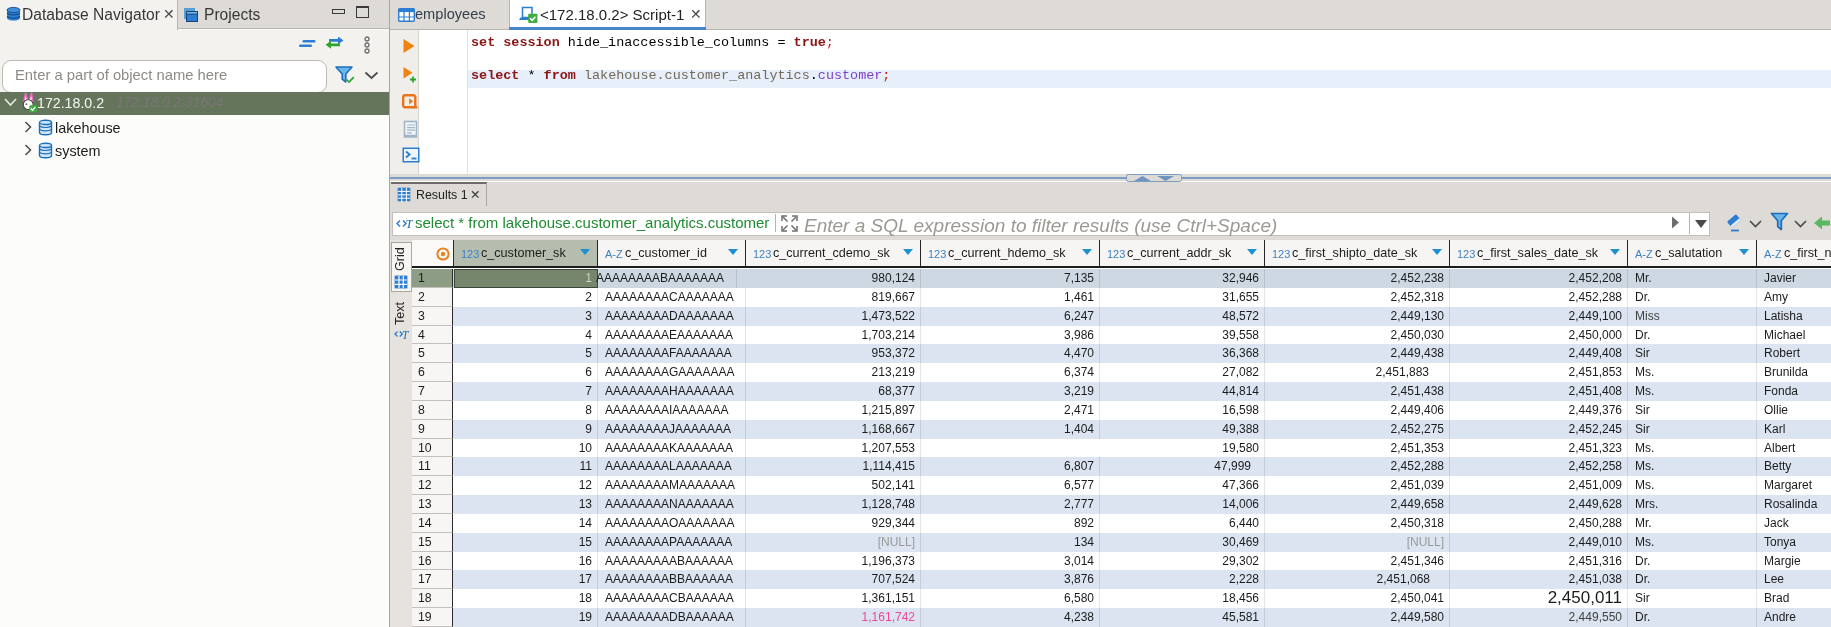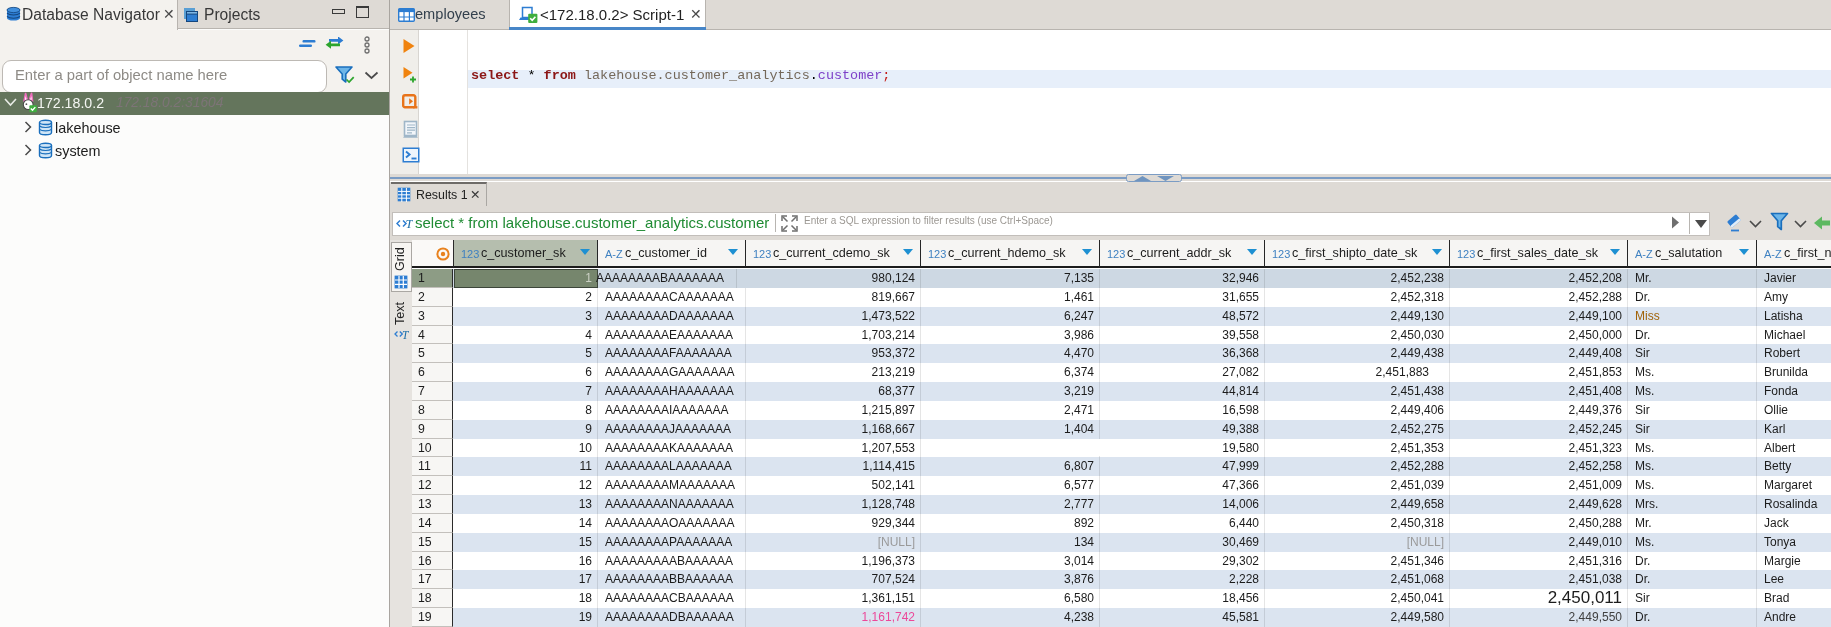--- a/index.html
+++ b/index.html
@@ -124,20 +124,21 @@
 <path d="M2.5 15.5h12l1.4 2.3H1.1z" fill="#9fb6c8"></path>
 </svg>
 <svg class="abs" style="left:12px;top:147px" width="18" height="16" viewBox="0 0 18 16">
 <rect x="0.5" y="0.5" width="17" height="15" fill="#2d7dd2"></rect>
 <rect x="2" y="2" width="14" height="12" fill="#eef5fc"></rect>
 <path d="M4 4.5l3.6 3-3.6 3" fill="none" stroke="#2d7dd2" stroke-width="1.9"></path>
 <path d="M9.5 11.5h5" stroke="#2d7dd2" stroke-width="1.9"></path>
 </svg>
 <div class="abs" style="left:77px;top:30px;width:1px;height:144px;background:#e4e2df"></div>
 <div class="abs" style="left:78px;top:69.5px;width:1363px;height:18.5px;background:#e7effa"></div>
+<div class="abs" style="left:81px;top:34.5px;font-family:'Liberation Mono',monospace;font-size:13.45px;letter-spacing:0px;white-space:pre"><b style="color:#8b1616">set session</b> hide_inaccessible_columns = <b style="color:#8b1616">true</b><span style="color:#c41a16">;</span></div>
 <div class="abs" style="left:81px;top:68px;font-family:'Liberation Mono',monospace;font-size:13.45px;letter-spacing:0px;white-space:pre"><b style="color:#8b1616">select</b> * <b style="color:#8b1616">from</b> <span style="color:#74685a">lakehouse.customer_analytics</span>.<span style="color:#7d41c8">customer</span><span style="color:#c41a16">;</span></div>
 <div class="abs" style="left:0;top:174px;width:1441px;height:7px;background:#dedad5"></div>
 <div class="abs" style="left:0;top:177px;width:1441px;height:2px;background:#7b9cc4"></div>
 <div class="abs" style="left:736px;top:173.5px;width:56px;height:8px;background:#dedad5;border:1.5px solid #7b9cc4;border-radius:2.5px"></div>
 <svg class="abs" style="left:744px;top:176px" width="40" height="5" viewBox="0 0 40 5">
       <path d="M0 5l8.5-5 8.5 5z" fill="#6f94bf"></path>
       <path d="M23 0h17l-8.5 5z" fill="#6f94bf"></path>
     </svg>
 <div class="abs" style="left:0;top:182px;width:1441px;height:24px;background:#dedad5"></div>
 <div class="abs" style="left:1px;top:182px;width:96px;height:24px;background:#dedad5;border-top:2px solid #6e6b68;border-right:1px solid #aaa7a3"></div>
@@ -153,21 +154,21 @@
 <path d="M4 4.5L1 7.5l3 3" fill="none" stroke="#2d7dd2" stroke-width="1.5"></path>
 <path d="M7 4.5l3 3-3 3" fill="none" stroke="#2d7dd2" stroke-width="1.5"></path>
 <text x="9.5" y="12" font-size="13" font-style="italic" fill="#1d6fa8" font-family="Liberation Serif,serif">T</text>
 </svg>
 <div class="abs" style="left:25px;top:214px;font-size:15px;color:#1f8b33">select * from lakehouse.customer_analytics.customer</div>
 <div class="abs" style="left:385px;top:214px;width:1px;height:18px;background:#b8b5b1"></div>
 <svg class="abs" style="left:391px;top:215px" width="17" height="17" viewBox="0 0 17 17">
 <path d="M1 6V1h5M11 1h5v5M16 11v5h-5M6 16H1v-5" fill="none" stroke="#6f6f6f" stroke-width="1.5"></path>
 <path d="M2 2l4.5 4.5M15 2l-4.5 4.5M15 15l-4.5-4.5M2 15l4.5-4.5" stroke="#6f6f6f" stroke-width="1.5"></path>
 </svg>
-<div class="abs" style="left:414px;top:215px;font-size:10px;color:#9c9893">Enter a SQL expression to filter results (use Ctrl+Space)</div>
+<div class="abs" style="left:414px;top:215px;font-size:19px;font-style:italic;color:#9c9893">Enter a SQL expression to filter results (use Ctrl+Space)</div>
 <svg class="abs" style="left:1281px;top:216px" width="9" height="13" viewBox="0 0 9 13">
       <path d="M1 0.5l7 6-7 6z" fill="#6f6f6f"></path>
     </svg>
 <div class="abs" style="left:1299px;top:213px;width:1px;height:21px;background:#b8b5b1"></div>
 <svg class="abs" style="left:1305px;top:220px" width="12" height="8" viewBox="0 0 12 8">
       <path d="M0 0h12L6 8z" fill="#4a4a4a"></path>
     </svg>
 <svg class="abs" style="left:1335px;top:213px" width="18" height="20" viewBox="0 0 18 20">
 <g transform="rotate(-40 9 8)">
         <rect x="3" y="4" width="12" height="8" rx="1.4" fill="#2d7dd2"></rect>
@@ -275,21 +276,21 @@
 <div class="abs" style="left:1367px;top:47.84px;width:120px;height:18.84px;border-right:1px solid rgba(0,0,0,0.10);font-size:12px;color:#1c1c1c;line-height:18.84px;text-align:left;padding-left:7px;overflow:hidden;white-space:nowrap">Amy</div>
 <div class="abs" style="left:22px;top:66.68px;width:41px;height:18.84px;background:#f7f6f4;border-bottom:1px solid #c3c0bc;border-right:1.5px solid #2a2a2a;font-size:12.3px;color:#1c1c1c;line-height:18.84px;padding-left:6px">3</div>
 <div class="abs" style="left:63px;top:66.68px;width:1378px;height:18.84px;background:#dbe4f0"></div>
 <div class="abs" style="left:64px;top:66.68px;width:144px;height:18.84px;border-right:1px solid rgba(0,0,0,0.10);font-size:12px;color:#1c1c1c;line-height:18.84px;text-align:right;padding-right:5px;overflow:hidden;white-space:nowrap">3</div>
 <div class="abs" style="left:208px;top:66.68px;width:148px;height:18.84px;border-right:1px solid rgba(0,0,0,0.10);font-size:12px;color:#1c1c1c;line-height:18.84px;text-align:left;padding-left:7px;overflow:hidden;white-space:nowrap">AAAAAAAADAAAAAAA</div>
 <div class="abs" style="left:356px;top:66.68px;width:175px;height:18.84px;border-right:1px solid rgba(0,0,0,0.10);font-size:12px;color:#1c1c1c;line-height:18.84px;text-align:right;padding-right:5px;overflow:hidden;white-space:nowrap">1,473,522</div>
 <div class="abs" style="left:531px;top:66.68px;width:179px;height:18.84px;border-right:1px solid rgba(0,0,0,0.10);font-size:12px;color:#1c1c1c;line-height:18.84px;text-align:right;padding-right:5px;overflow:hidden;white-space:nowrap">6,247</div>
 <div class="abs" style="left:710px;top:66.68px;width:165px;height:18.84px;border-right:1px solid rgba(0,0,0,0.10);font-size:12px;color:#1c1c1c;line-height:18.84px;text-align:right;padding-right:5px;overflow:hidden;white-space:nowrap">48,572</div>
 <div class="abs" style="left:875px;top:66.68px;width:185px;height:18.84px;border-right:1px solid rgba(0,0,0,0.10);font-size:12px;color:#1c1c1c;line-height:18.84px;text-align:right;padding-right:5px;overflow:hidden;white-space:nowrap">2,449,130</div>
 <div class="abs" style="left:1060px;top:66.68px;width:178px;height:18.84px;border-right:1px solid rgba(0,0,0,0.10);font-size:12px;color:#1c1c1c;line-height:18.84px;text-align:right;padding-right:5px;overflow:hidden;white-space:nowrap">2,449,100</div>
-<div class="abs" style="left:1238px;top:66.68px;width:129px;height:18.84px;border-right:1px solid rgba(0,0,0,0.10);font-size:12px;color:#a16207;line-height:18.84px;text-align:left;padding-left:7px;overflow:hidden;white-space:nowrap">Miss</div>
+<div class="abs" style="left:1238px;top:66.68px;width:129px;height:18.84px;border-right:1px solid rgba(0,0,0,0.10);font-size:12px;color:#404040;line-height:18.84px;text-align:left;padding-left:7px;overflow:hidden;white-space:nowrap">Miss</div>
 <div class="abs" style="left:1367px;top:66.68px;width:120px;height:18.84px;border-right:1px solid rgba(0,0,0,0.10);font-size:12px;color:#1c1c1c;line-height:18.84px;text-align:left;padding-left:7px;overflow:hidden;white-space:nowrap">Latisha</div>
 <div class="abs" style="left:22px;top:85.52px;width:41px;height:18.84px;background:#f7f6f4;border-bottom:1px solid #c3c0bc;border-right:1.5px solid #2a2a2a;font-size:12.3px;color:#1c1c1c;line-height:18.84px;padding-left:6px">4</div>
 <div class="abs" style="left:63px;top:85.52px;width:1378px;height:18.84px;background:#fff"></div>
 <div class="abs" style="left:64px;top:85.52px;width:144px;height:18.84px;border-right:1px solid rgba(0,0,0,0.10);font-size:12px;color:#1c1c1c;line-height:18.84px;text-align:right;padding-right:5px;overflow:hidden;white-space:nowrap">4</div>
 <div class="abs" style="left:208px;top:85.52px;width:148px;height:18.84px;border-right:1px solid rgba(0,0,0,0.10);font-size:12px;color:#1c1c1c;line-height:18.84px;text-align:left;padding-left:7px;overflow:hidden;white-space:nowrap">AAAAAAAAEAAAAAAA</div>
 <div class="abs" style="left:356px;top:85.52px;width:175px;height:18.84px;border-right:1px solid rgba(0,0,0,0.10);font-size:12px;color:#1c1c1c;line-height:18.84px;text-align:right;padding-right:5px;overflow:hidden;white-space:nowrap">1,703,214</div>
 <div class="abs" style="left:531px;top:85.52px;width:179px;height:18.84px;border-right:1px solid rgba(0,0,0,0.10);font-size:12px;color:#1c1c1c;line-height:18.84px;text-align:right;padding-right:5px;overflow:hidden;white-space:nowrap">3,986</div>
 <div class="abs" style="left:710px;top:85.52px;width:165px;height:18.84px;border-right:1px solid rgba(0,0,0,0.10);font-size:12px;color:#1c1c1c;line-height:18.84px;text-align:right;padding-right:5px;overflow:hidden;white-space:nowrap">39,558</div>
 <div class="abs" style="left:875px;top:85.52px;width:185px;height:18.84px;border-right:1px solid rgba(0,0,0,0.10);font-size:12px;color:#1c1c1c;line-height:18.84px;text-align:right;padding-right:5px;overflow:hidden;white-space:nowrap">2,450,030</div>
 <div class="abs" style="left:1060px;top:85.52px;width:178px;height:18.84px;border-right:1px solid rgba(0,0,0,0.10);font-size:12px;color:#1c1c1c;line-height:18.84px;text-align:right;padding-right:5px;overflow:hidden;white-space:nowrap">2,450,000</div>
@@ -360,21 +361,21 @@
 <div class="abs" style="left:875px;top:198.56px;width:185px;height:18.84px;border-right:1px solid rgba(0,0,0,0.10);font-size:12px;color:#1c1c1c;line-height:18.84px;text-align:right;padding-right:5px;overflow:hidden;white-space:nowrap">2,451,353</div>
 <div class="abs" style="left:1060px;top:198.56px;width:178px;height:18.84px;border-right:1px solid rgba(0,0,0,0.10);font-size:12px;color:#1c1c1c;line-height:18.84px;text-align:right;padding-right:5px;overflow:hidden;white-space:nowrap">2,451,323</div>
 <div class="abs" style="left:1238px;top:198.56px;width:129px;height:18.84px;border-right:1px solid rgba(0,0,0,0.10);font-size:12px;color:#1c1c1c;line-height:18.84px;text-align:left;padding-left:7px;overflow:hidden;white-space:nowrap">Ms.</div>
 <div class="abs" style="left:1367px;top:198.56px;width:120px;height:18.84px;border-right:1px solid rgba(0,0,0,0.10);font-size:12px;color:#1c1c1c;line-height:18.84px;text-align:left;padding-left:7px;overflow:hidden;white-space:nowrap">Albert</div>
 <div class="abs" style="left:22px;top:217.40px;width:41px;height:18.84px;background:#f7f6f4;border-bottom:1px solid #c3c0bc;border-right:1.5px solid #2a2a2a;font-size:12.3px;color:#1c1c1c;line-height:18.84px;padding-left:6px">11</div>
 <div class="abs" style="left:63px;top:217.40px;width:1378px;height:18.84px;background:#dbe4f0"></div>
 <div class="abs" style="left:64px;top:217.40px;width:144px;height:18.84px;border-right:1px solid rgba(0,0,0,0.10);font-size:12px;color:#1c1c1c;line-height:18.84px;text-align:right;padding-right:5px;overflow:hidden;white-space:nowrap">11</div>
 <div class="abs" style="left:208px;top:217.40px;width:148px;height:18.84px;border-right:1px solid rgba(0,0,0,0.10);font-size:12px;color:#1c1c1c;line-height:18.84px;text-align:left;padding-left:7px;overflow:hidden;white-space:nowrap">AAAAAAAALAAAAAAA</div>
 <div class="abs" style="left:356px;top:217.40px;width:175px;height:18.84px;border-right:1px solid rgba(0,0,0,0.10);font-size:12px;color:#1c1c1c;line-height:18.84px;text-align:right;padding-right:5px;overflow:hidden;white-space:nowrap">1,114,415</div>
 <div class="abs" style="left:531px;top:217.40px;width:179px;height:18.84px;border-right:1px solid rgba(0,0,0,0.10);font-size:12px;color:#1c1c1c;line-height:18.84px;text-align:right;padding-right:5px;overflow:hidden;white-space:nowrap">6,807</div>
-<div class="abs" style="left:710px;top:217.40px;width:165px;height:18.84px;border-right:1px solid rgba(0,0,0,0.10);font-size:12px;color:#1c1c1c;line-height:18.84px;text-align:right;padding-right:5px;overflow:hidden;white-space:nowrap">47,999</div>
+<div class="abs" style="left:710px;top:217.40px;width:165px;height:18.84px;border-right:1px solid rgba(0,0,0,0.10);font-size:12px;color:#1c1c1c;line-height:18.84px;text-align:right;padding-right:13px;overflow:hidden;white-space:nowrap">47,999</div>
 <div class="abs" style="left:875px;top:217.40px;width:185px;height:18.84px;border-right:1px solid rgba(0,0,0,0.10);font-size:12px;color:#1c1c1c;line-height:18.84px;text-align:right;padding-right:5px;overflow:hidden;white-space:nowrap">2,452,288</div>
 <div class="abs" style="left:1060px;top:217.40px;width:178px;height:18.84px;border-right:1px solid rgba(0,0,0,0.10);font-size:12px;color:#1c1c1c;line-height:18.84px;text-align:right;padding-right:5px;overflow:hidden;white-space:nowrap">2,452,258</div>
 <div class="abs" style="left:1238px;top:217.40px;width:129px;height:18.84px;border-right:1px solid rgba(0,0,0,0.10);font-size:12px;color:#1c1c1c;line-height:18.84px;text-align:left;padding-left:7px;overflow:hidden;white-space:nowrap">Ms.</div>
 <div class="abs" style="left:1367px;top:217.40px;width:120px;height:18.84px;border-right:1px solid rgba(0,0,0,0.10);font-size:12px;color:#1c1c1c;line-height:18.84px;text-align:left;padding-left:7px;overflow:hidden;white-space:nowrap">Betty</div>
 <div class="abs" style="left:22px;top:236.24px;width:41px;height:18.84px;background:#f7f6f4;border-bottom:1px solid #c3c0bc;border-right:1.5px solid #2a2a2a;font-size:12.3px;color:#1c1c1c;line-height:18.84px;padding-left:6px">12</div>
 <div class="abs" style="left:63px;top:236.24px;width:1378px;height:18.84px;background:#fff"></div>
 <div class="abs" style="left:64px;top:236.24px;width:144px;height:18.84px;border-right:1px solid rgba(0,0,0,0.10);font-size:12px;color:#1c1c1c;line-height:18.84px;text-align:right;padding-right:5px;overflow:hidden;white-space:nowrap">12</div>
 <div class="abs" style="left:208px;top:236.24px;width:148px;height:18.84px;border-right:1px solid rgba(0,0,0,0.10);font-size:12px;color:#1c1c1c;line-height:18.84px;text-align:left;padding-left:7px;overflow:hidden;white-space:nowrap">AAAAAAAAMAAAAAAA</div>
 <div class="abs" style="left:356px;top:236.24px;width:175px;height:18.84px;border-right:1px solid rgba(0,0,0,0.10);font-size:12px;color:#1c1c1c;line-height:18.84px;text-align:right;padding-right:5px;overflow:hidden;white-space:nowrap">502,141</div>
 <div class="abs" style="left:531px;top:236.24px;width:179px;height:18.84px;border-right:1px solid rgba(0,0,0,0.10);font-size:12px;color:#1c1c1c;line-height:18.84px;text-align:right;padding-right:5px;overflow:hidden;white-space:nowrap">6,577</div>
@@ -427,21 +428,21 @@
 <div class="abs" style="left:1060px;top:311.60px;width:178px;height:18.84px;border-right:1px solid rgba(0,0,0,0.10);font-size:12px;color:#1c1c1c;line-height:18.84px;text-align:right;padding-right:5px;overflow:hidden;white-space:nowrap">2,451,316</div>
 <div class="abs" style="left:1238px;top:311.60px;width:129px;height:18.84px;border-right:1px solid rgba(0,0,0,0.10);font-size:12px;color:#1c1c1c;line-height:18.84px;text-align:left;padding-left:7px;overflow:hidden;white-space:nowrap">Dr.</div>
 <div class="abs" style="left:1367px;top:311.60px;width:120px;height:18.84px;border-right:1px solid rgba(0,0,0,0.10);font-size:12px;color:#1c1c1c;line-height:18.84px;text-align:left;padding-left:7px;overflow:hidden;white-space:nowrap">Margie</div>
 <div class="abs" style="left:22px;top:330.44px;width:41px;height:18.84px;background:#f7f6f4;border-bottom:1px solid #c3c0bc;border-right:1.5px solid #2a2a2a;font-size:12.3px;color:#1c1c1c;line-height:18.84px;padding-left:6px">17</div>
 <div class="abs" style="left:63px;top:330.44px;width:1378px;height:18.84px;background:#dbe4f0"></div>
 <div class="abs" style="left:64px;top:330.44px;width:144px;height:18.84px;border-right:1px solid rgba(0,0,0,0.10);font-size:12px;color:#1c1c1c;line-height:18.84px;text-align:right;padding-right:5px;overflow:hidden;white-space:nowrap">17</div>
 <div class="abs" style="left:208px;top:330.44px;width:148px;height:18.84px;border-right:1px solid rgba(0,0,0,0.10);font-size:12px;color:#1c1c1c;line-height:18.84px;text-align:left;padding-left:7px;overflow:hidden;white-space:nowrap">AAAAAAAABBAAAAAA</div>
 <div class="abs" style="left:356px;top:330.44px;width:175px;height:18.84px;border-right:1px solid rgba(0,0,0,0.10);font-size:12px;color:#1c1c1c;line-height:18.84px;text-align:right;padding-right:5px;overflow:hidden;white-space:nowrap">707,524</div>
 <div class="abs" style="left:531px;top:330.44px;width:179px;height:18.84px;border-right:1px solid rgba(0,0,0,0.10);font-size:12px;color:#1c1c1c;line-height:18.84px;text-align:right;padding-right:5px;overflow:hidden;white-space:nowrap">3,876</div>
 <div class="abs" style="left:710px;top:330.44px;width:165px;height:18.84px;border-right:1px solid rgba(0,0,0,0.10);font-size:12px;color:#1c1c1c;line-height:18.84px;text-align:right;padding-right:5px;overflow:hidden;white-space:nowrap">2,228</div>
-<div class="abs" style="left:875px;top:330.44px;width:185px;height:18.84px;border-right:1px solid rgba(0,0,0,0.10);font-size:12px;color:#1c1c1c;line-height:18.84px;text-align:right;padding-right:5px;overflow:hidden;white-space:nowrap">2,451,068</div>
+<div class="abs" style="left:875px;top:330.44px;width:185px;height:18.84px;border-right:1px solid rgba(0,0,0,0.10);font-size:12px;color:#1c1c1c;line-height:18.84px;text-align:right;padding-right:19px;overflow:hidden;white-space:nowrap">2,451,068</div>
 <div class="abs" style="left:1060px;top:330.44px;width:178px;height:18.84px;border-right:1px solid rgba(0,0,0,0.10);font-size:12px;color:#1c1c1c;line-height:18.84px;text-align:right;padding-right:5px;overflow:hidden;white-space:nowrap">2,451,038</div>
 <div class="abs" style="left:1238px;top:330.44px;width:129px;height:18.84px;border-right:1px solid rgba(0,0,0,0.10);font-size:12px;color:#1c1c1c;line-height:18.84px;text-align:left;padding-left:7px;overflow:hidden;white-space:nowrap">Dr.</div>
 <div class="abs" style="left:1367px;top:330.44px;width:120px;height:18.84px;border-right:1px solid rgba(0,0,0,0.10);font-size:12px;color:#1c1c1c;line-height:18.84px;text-align:left;padding-left:7px;overflow:hidden;white-space:nowrap">Lee</div>
 <div class="abs" style="left:22px;top:349.28px;width:41px;height:18.84px;background:#f7f6f4;border-bottom:1px solid #c3c0bc;border-right:1.5px solid #2a2a2a;font-size:12.3px;color:#1c1c1c;line-height:18.84px;padding-left:6px">18</div>
 <div class="abs" style="left:63px;top:349.28px;width:1378px;height:18.84px;background:#fff"></div>
 <div class="abs" style="left:64px;top:349.28px;width:144px;height:18.84px;border-right:1px solid rgba(0,0,0,0.10);font-size:12px;color:#1c1c1c;line-height:18.84px;text-align:right;padding-right:5px;overflow:hidden;white-space:nowrap">18</div>
 <div class="abs" style="left:208px;top:349.28px;width:148px;height:18.84px;border-right:1px solid rgba(0,0,0,0.10);font-size:12px;color:#1c1c1c;line-height:18.84px;text-align:left;padding-left:7px;overflow:hidden;white-space:nowrap">AAAAAAAACBAAAAAA</div>
 <div class="abs" style="left:356px;top:349.28px;width:175px;height:18.84px;border-right:1px solid rgba(0,0,0,0.10);font-size:12px;color:#1c1c1c;line-height:18.84px;text-align:right;padding-right:5px;overflow:hidden;white-space:nowrap">1,361,151</div>
 <div class="abs" style="left:531px;top:349.28px;width:179px;height:18.84px;border-right:1px solid rgba(0,0,0,0.10);font-size:12px;color:#1c1c1c;line-height:18.84px;text-align:right;padding-right:5px;overflow:hidden;white-space:nowrap">6,580</div>
 <div class="abs" style="left:710px;top:349.28px;width:165px;height:18.84px;border-right:1px solid rgba(0,0,0,0.10);font-size:12px;color:#1c1c1c;line-height:18.84px;text-align:right;padding-right:5px;overflow:hidden;white-space:nowrap">18,456</div>

